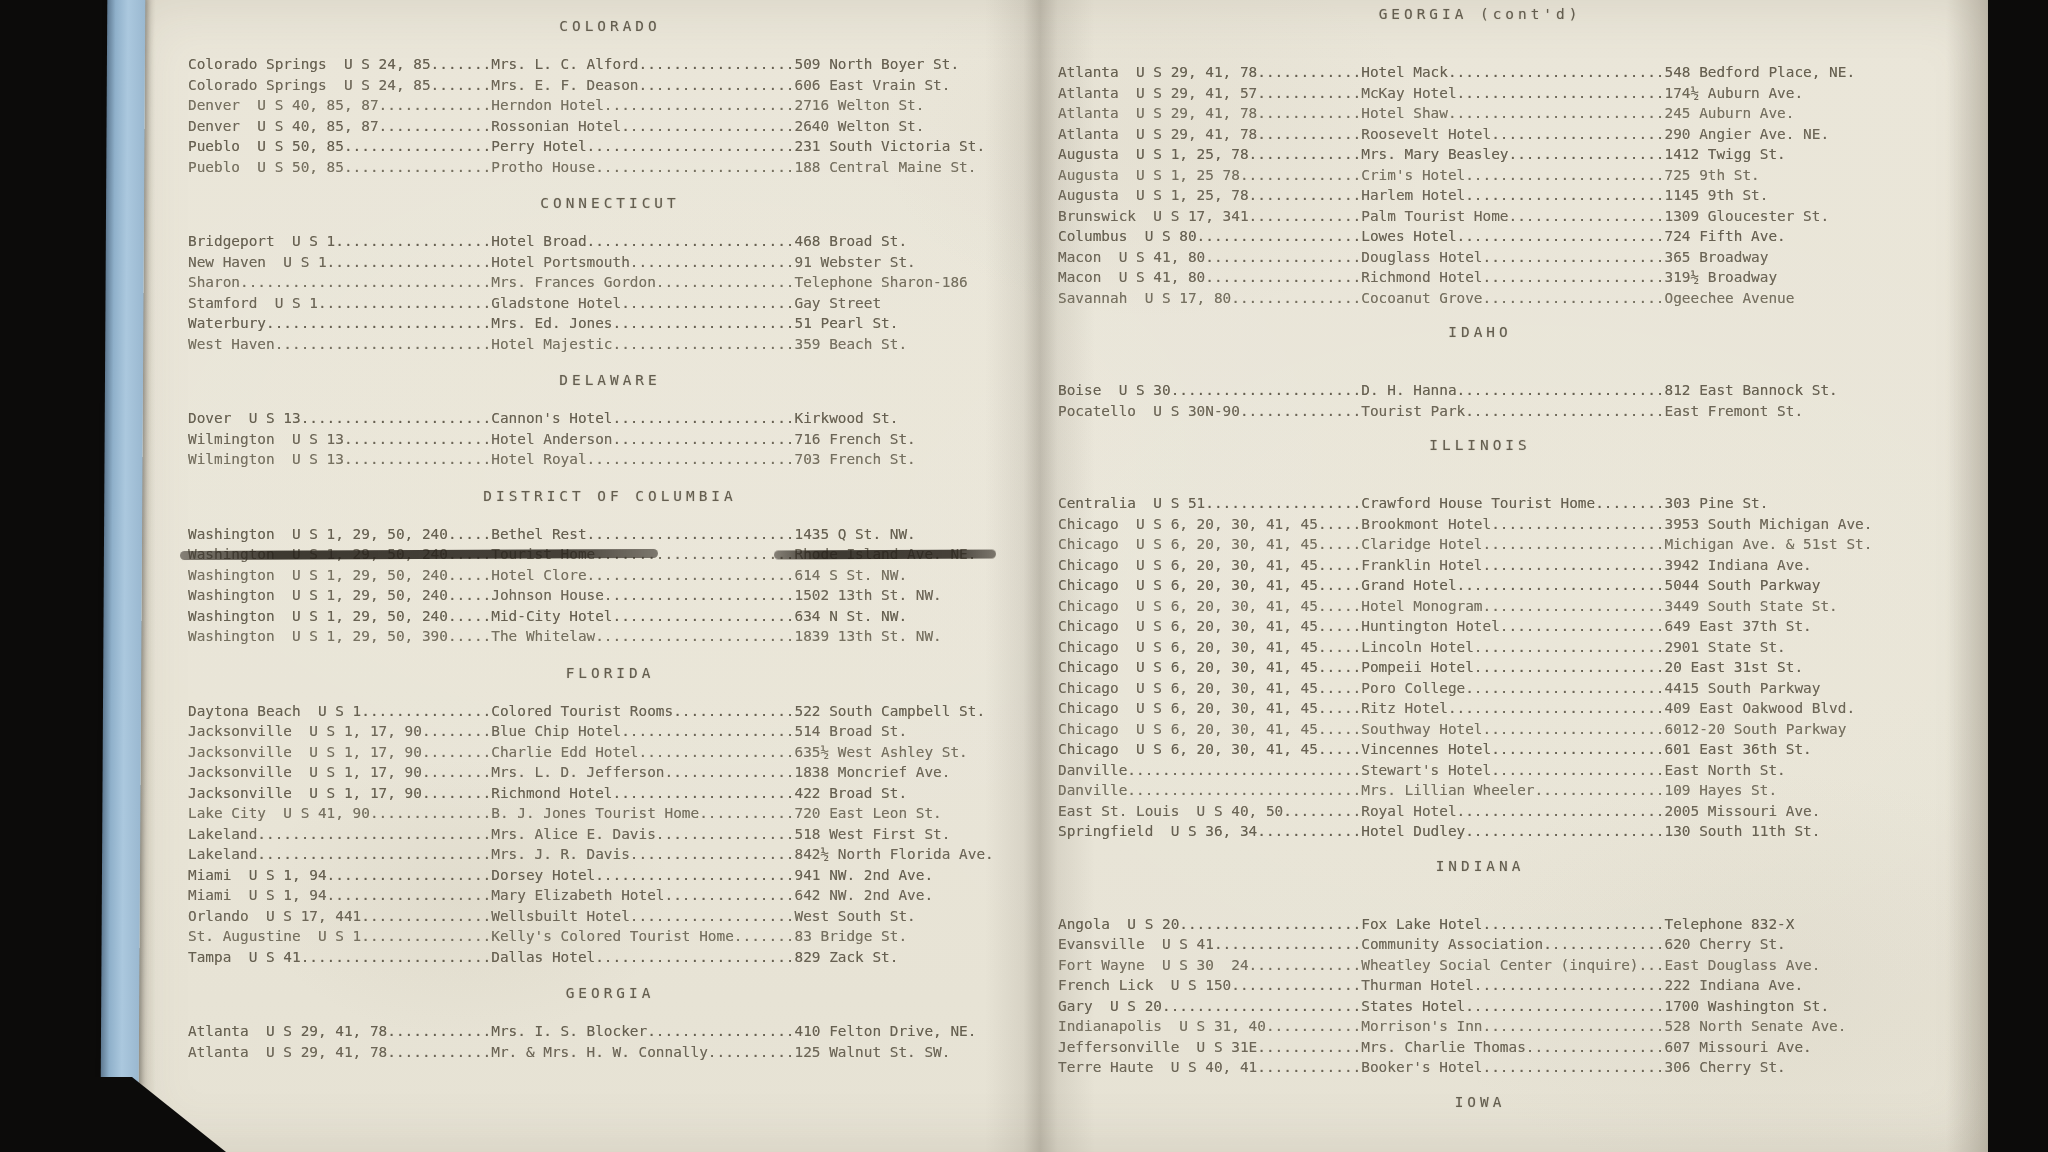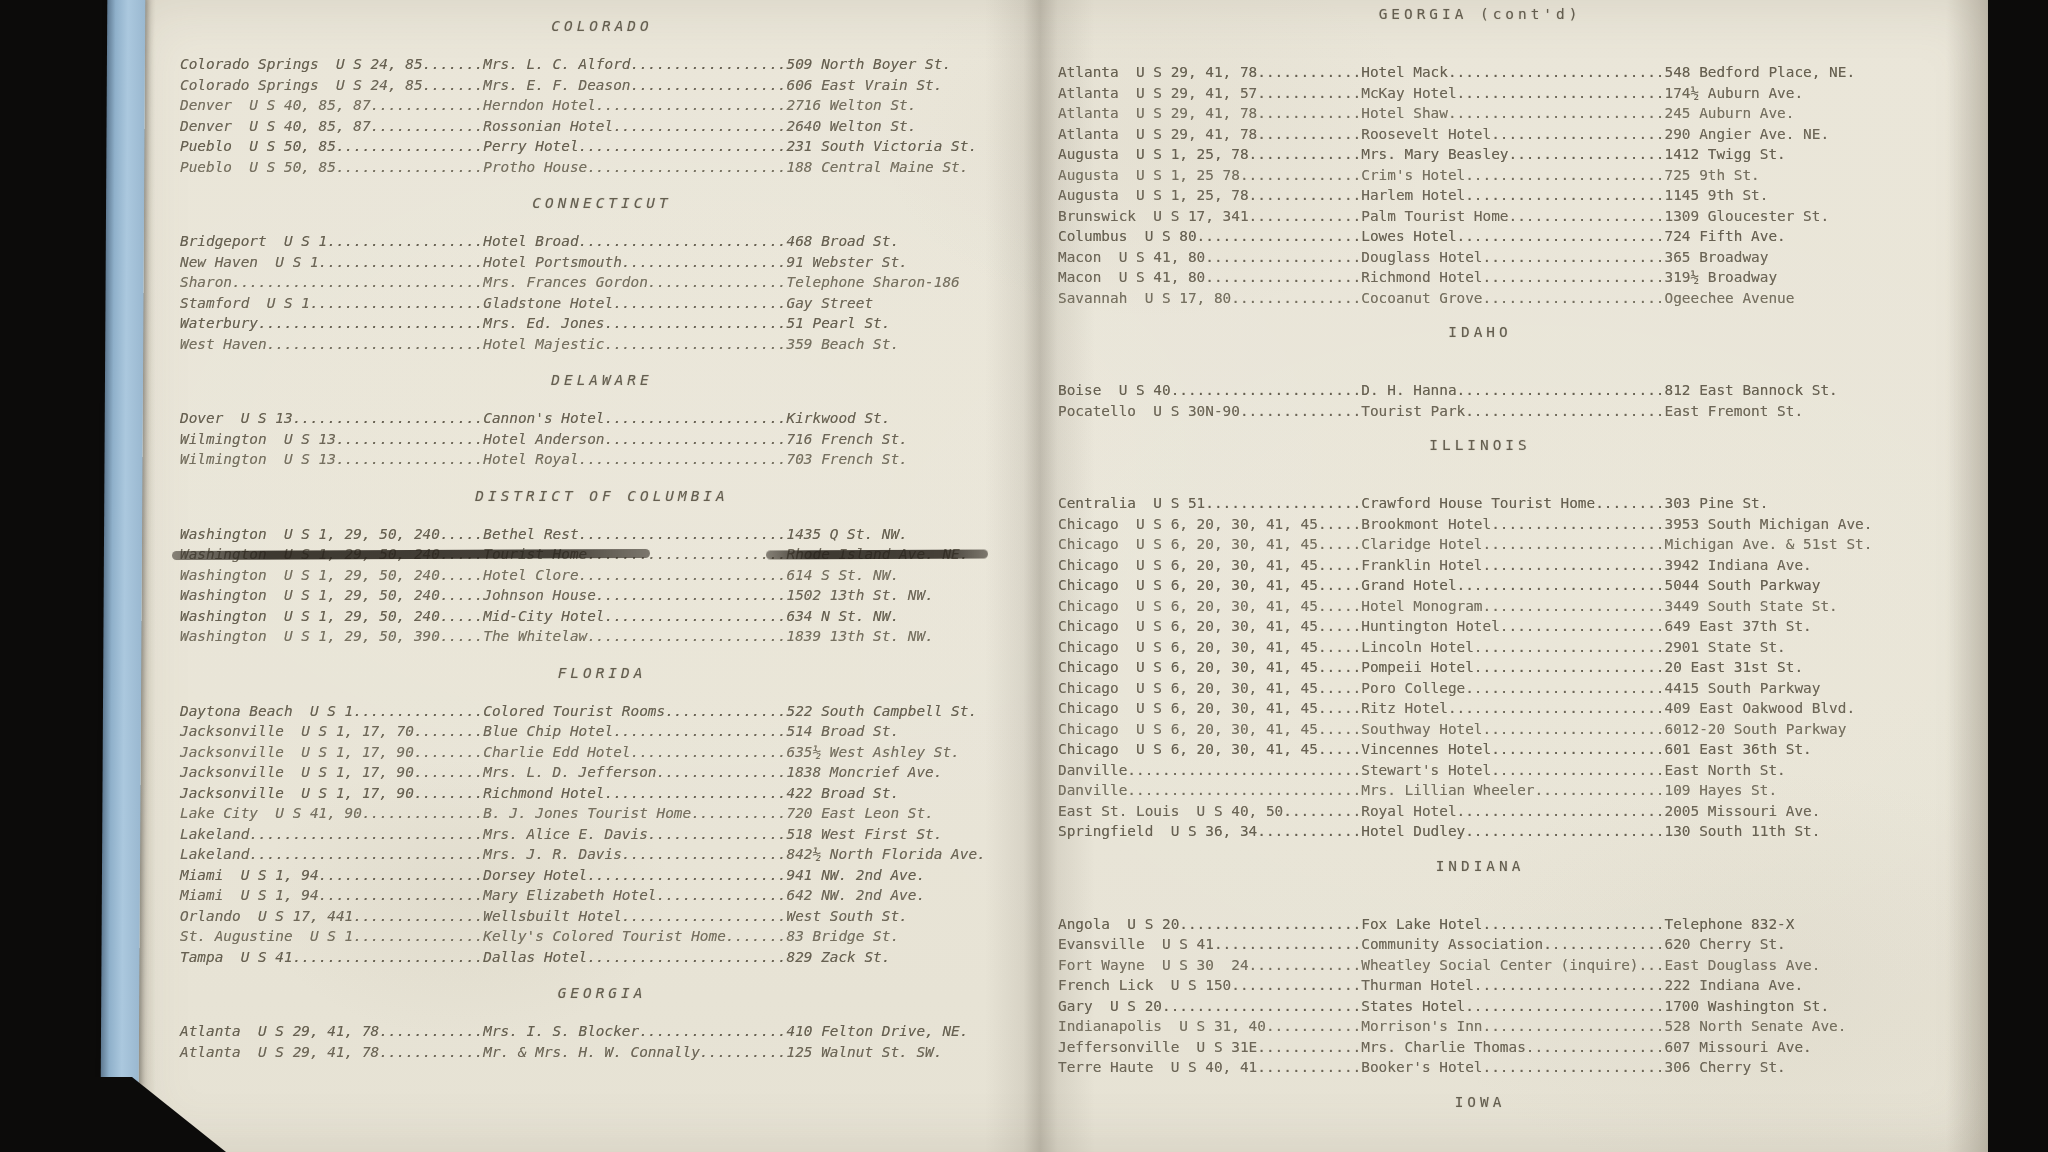--- a/index.html
+++ b/index.html
@@ -47,21 +47,21 @@
   .corner-black-bl{
     position:absolute;left:0;bottom:0;width:230px;height:75px;background:#0c0b0a;
     clip-path:polygon(0 0,132px 0,226px 75px,0 75px);
   }
   .corner-black-tr{
     position:absolute;right:0;top:0;width:60px;height:1152px;background:#0c0b0a;
   }
 
   
   .page-content{position:absolute;top:0;width:840px;}
-  .page-content.left{left:180px;font-style:italic;}
+  .page-content.left{left:188px;}
   .page-content.right{left:1058px;}
 
   .section-title{
     text-align:center;font-size:14.4px;line-height:20px;
     letter-spacing:4px;text-indent:4px;
     color:rgba(96,90,75,0.95);
     text-shadow:0 0 1px rgba(96,90,75,0.45);
     margin:16px 0 0 0;white-space:pre;
   }
   .page-content.left .section:first-child .section-title{margin-top:16px;}
@@ -139,21 +139,21 @@
           <div class="row">Washington  U S 1, 29, 50, 240.....Hotel Clore........................614 S St. NW.</div>
           <div class="row">Washington  U S 1, 29, 50, 240.....Johnson House......................1502 13th St. NW.</div>
           <div class="row">Washington  U S 1, 29, 50, 240.....Mid-City Hotel.....................634 N St. NW.</div>
           <div class="row">Washington  U S 1, 29, 50, 390.....The Whitelaw.......................1839 13th St. NW.</div>
         </div>
       </div>
       <div class="section">
         <div class="section-title">FLORIDA</div>
         <div class="section-rows">
           <div class="row">Daytona Beach  U S 1...............Colored Tourist Rooms..............522 South Campbell St.</div>
-          <div class="row">Jacksonville  U S 1, 17, 70........Blue Chip Hotel....................514 Broad St.</div>
+          <div class="row">Jacksonville  U S 1, 17, 90........Blue Chip Hotel....................514 Broad St.</div>
           <div class="row">Jacksonville  U S 1, 17, 90........Charlie Edd Hotel..................635½ West Ashley St.</div>
           <div class="row">Jacksonville  U S 1, 17, 90........Mrs. L. D. Jefferson...............1838 Moncrief Ave.</div>
           <div class="row">Jacksonville  U S 1, 17, 90........Richmond Hotel.....................422 Broad St.</div>
           <div class="row">Lake City  U S 41, 90..............B. J. Jones Tourist Home...........720 East Leon St.</div>
           <div class="row">Lakeland...........................Mrs. Alice E. Davis................518 West First St.</div>
           <div class="row">Lakeland...........................Mrs. J. R. Davis...................842½ North Florida Ave.</div>
           <div class="row">Miami  U S 1, 94...................Dorsey Hotel.......................941 NW. 2nd Ave.</div>
           <div class="row">Miami  U S 1, 94...................Mary Elizabeth Hotel...............642 NW. 2nd Ave.</div>
           <div class="row">Orlando  U S 17, 441...............Wellsbuilt Hotel...................West South St.</div>
           <div class="row">St. Augustine  U S 1...............Kelly's Colored Tourist Home.......83 Bridge St.</div>
@@ -182,21 +182,21 @@
           <div class="row">Brunswick  U S 17, 341.............Palm Tourist Home..................1309 Gloucester St.</div>
           <div class="row">Columbus  U S 80...................Lowes Hotel........................724 Fifth Ave.</div>
           <div class="row">Macon  U S 41, 80..................Douglass Hotel.....................365 Broadway</div>
           <div class="row">Macon  U S 41, 80..................Richmond Hotel.....................319½ Broadway</div>
           <div class="row">Savannah  U S 17, 80...............Cocoanut Grove.....................Ogeechee Avenue</div>
         </div>
       </div>
       <div class="section">
         <div class="section-title">IDAHO</div>
         <div class="section-rows">
-          <div class="row">Boise  U S 40......................D. H. Hanna........................812 East Bannock St.</div>
+          <div class="row">Boise  U S 30......................D. H. Hanna........................812 East Bannock St.</div>
           <div class="row">Pocatello  U S 30N-90..............Tourist Park.......................East Fremont St.</div>
         </div>
       </div>
       <div class="section">
         <div class="section-title">ILLINOIS</div>
         <div class="section-rows">
           <div class="row">Centralia  U S 51..................Crawford House Tourist Home........303 Pine St.</div>
           <div class="row">Chicago  U S 6, 20, 30, 41, 45.....Brookmont Hotel....................3953 South Michigan Ave.</div>
           <div class="row">Chicago  U S 6, 20, 30, 41, 45.....Claridge Hotel.....................Michigan Ave. &amp; 51st St.</div>
           <div class="row">Chicago  U S 6, 20, 30, 41, 45.....Franklin Hotel.....................3942 Indiana Ave.</div>

